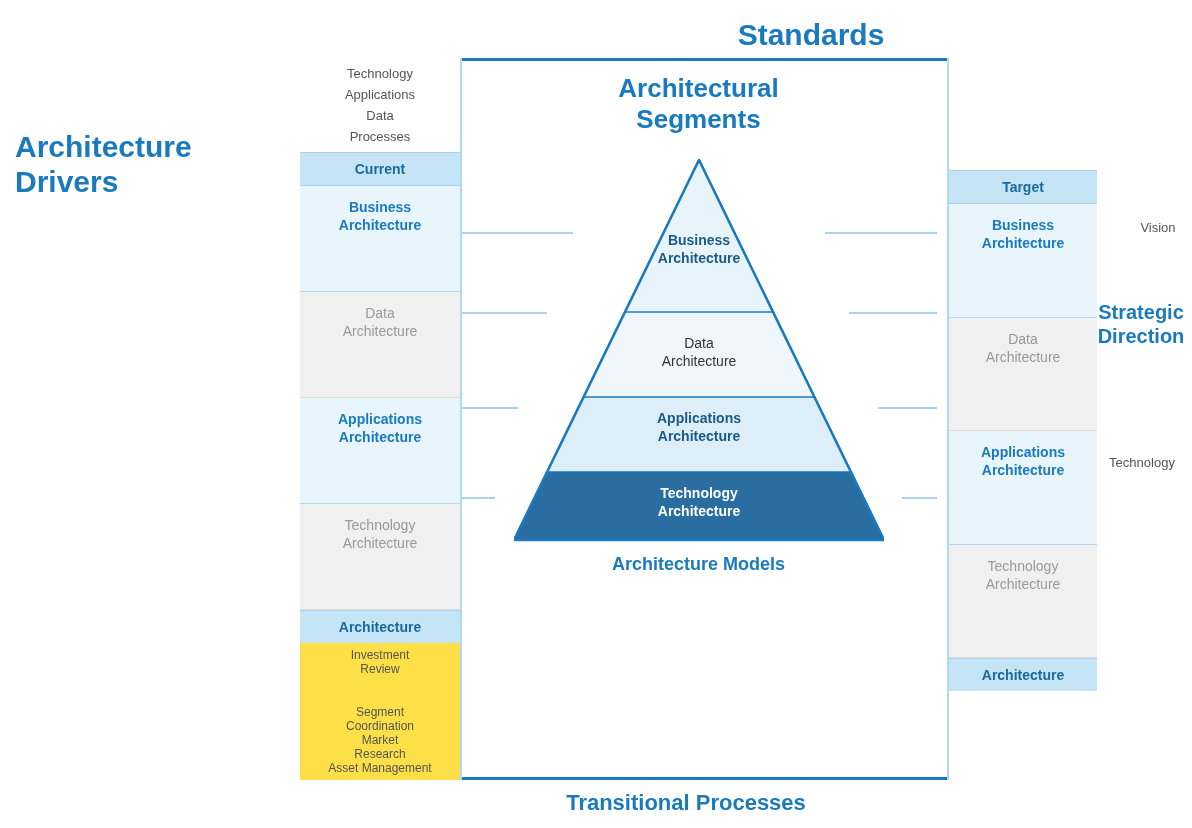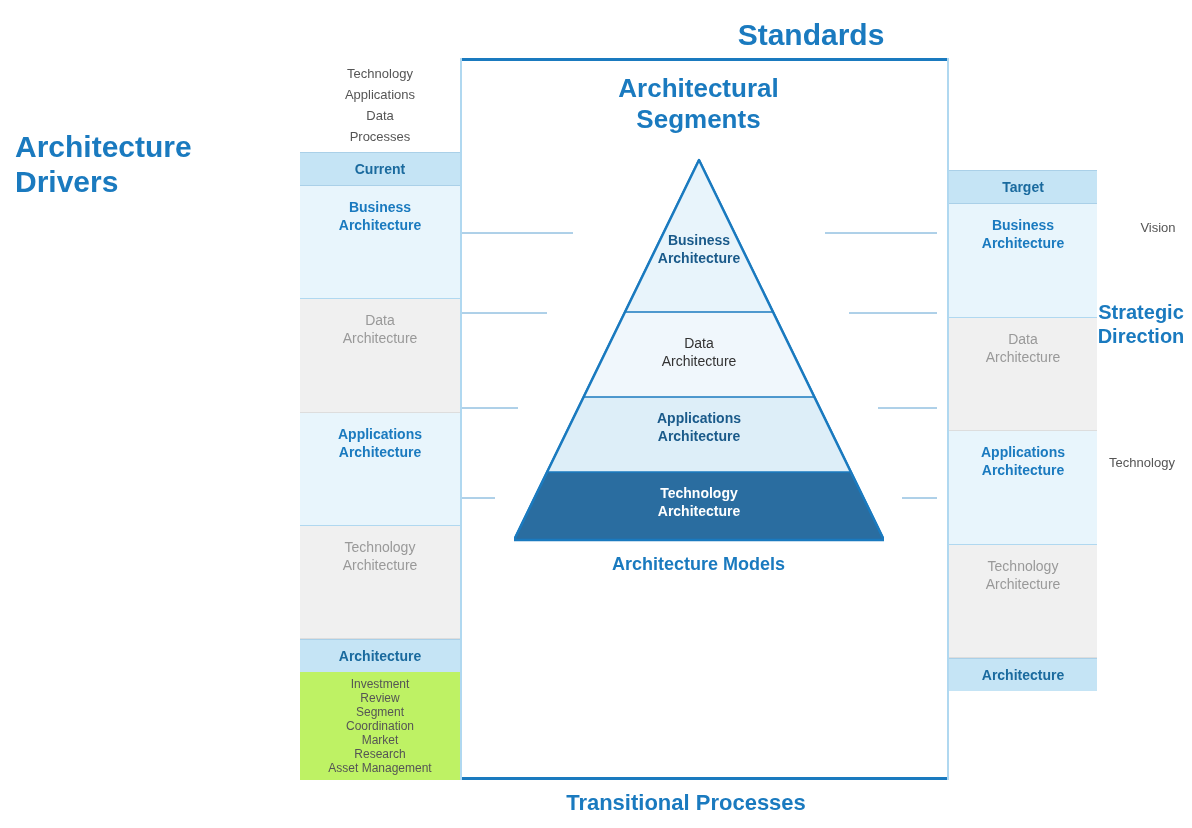--- a/index.html
+++ b/index.html
@@ -73,23 +73,23 @@
     </div>
 
     <div style="background:#f0f0f0; padding:12px 10px; text-align:center; border-bottom:1px solid #ddd; flex:1;">
       <span style="font-size:14px; color:#999; line-height:1.3; display:block;">Technology<br>Architecture</span>
     </div>
 
     <div style="background:#c5e4f5; padding:8px 5px; text-align:center; font-size:14px; font-weight:bold; color:#1a6a9e; border-top:1px solid #aad0e8;">
       Architecture
     </div>
 
-    <div style="flex:1; display:flex; flex-direction:column; align-items:center; justify-content:space-around; padding:5px 0; background:#bef264;">
+    <div style="flex:1; display:flex; flex-direction:column; align-items:center; justify-content:space-around; padding:5px 0; background:#fde047;">
       <span style="font-size:12px; color:#555; text-align:center;">Investment<br>Review</span>
-      <span style="font-size:12px; color:#555; text-align:center;">Segment<br>Coordination</span>
+      <span style="font-size:12px; color:#555; text-align:center;margin-top:29px;">Segment<br>Coordination</span>
       <span style="font-size:12px; color:#555; text-align:center;">Market<br>Research</span>
       <span style="font-size:12px; color:#555; text-align:center;">Asset Management</span>
     </div>
   </div>
 
   <div style="position:absolute; top:58px; right:95px; width:150px; bottom:48px; border-left:2px solid #b0d8f0; display:flex; flex-direction:column;">
 
     <div style="height:112px; background:#fff;"></div>
 
     <div style="background:#c5e4f5; text-align:center; padding:8px 5px; font-size:14px; font-weight:bold; color:#1a6a9e; border-top:1px solid #aad0e8; border-bottom:1px solid #aad0e8;">

